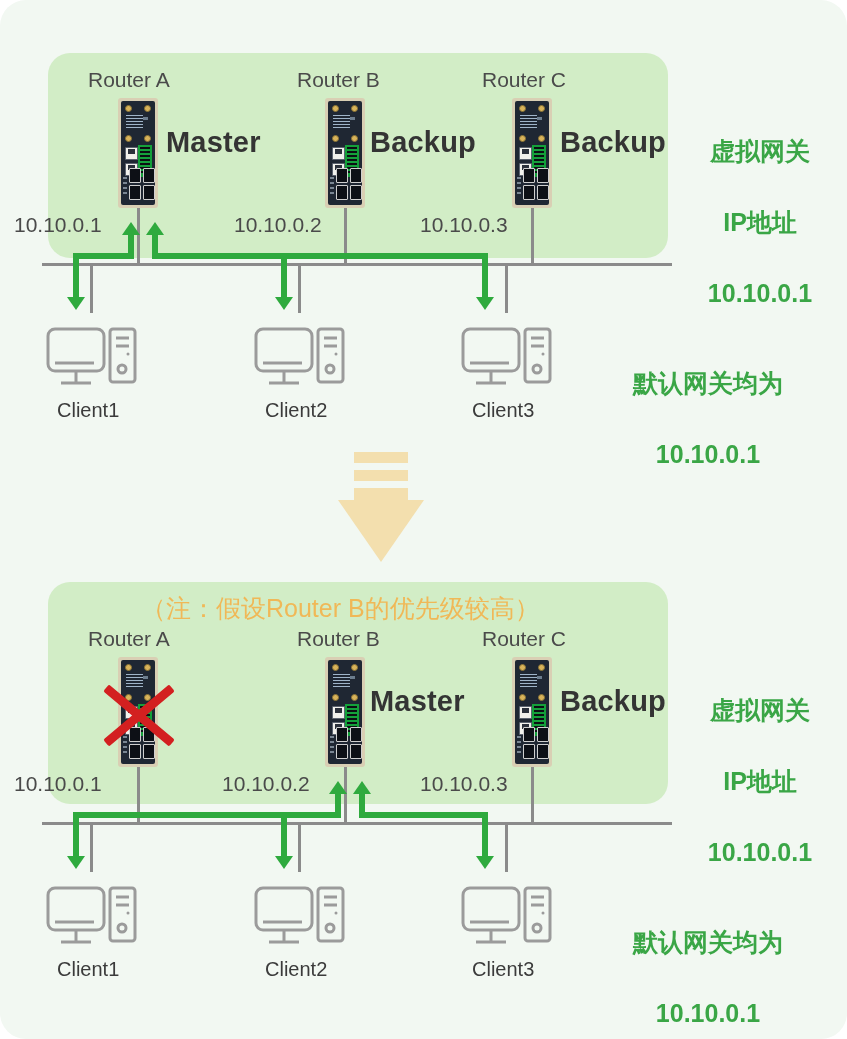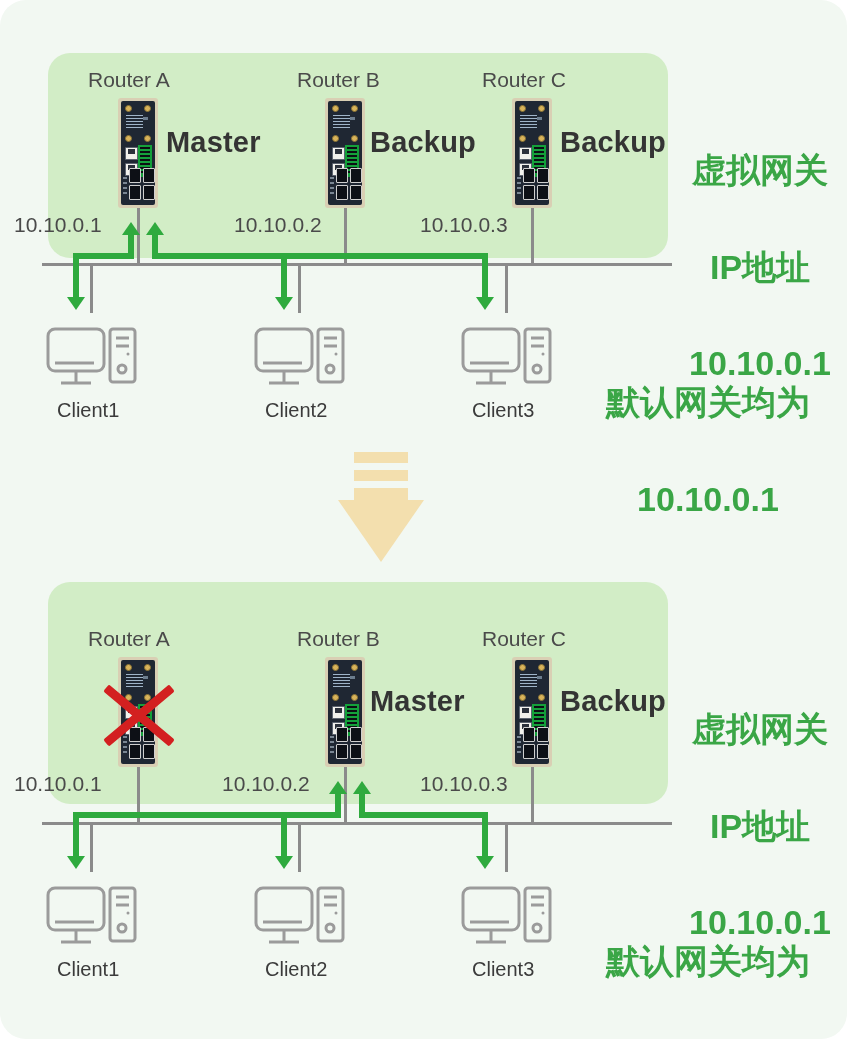--- a/index.html
+++ b/index.html
@@ -27,21 +27,21 @@
 
   
   .txt { position: absolute; white-space: nowrap; color: #3b3b3b; }
   .router-name { font-size: 21px; color: #4a4a4a; }
   .role-label  { font-size: 29px; font-weight: bold; color: #343434; letter-spacing: .2px; }
   .ip-label    { font-size: 21px; color: #4a4a4a; }
   .client-label{ font-size: 20px; color: #3b3b3b; }
 
   .green-note {
     position: absolute; text-align: center;
-    color: #3aa646; font-size: 34px; line-height: 1.42;
+    color: #3aa646; font-size: 25px; line-height: 1.42;
     white-space: pre-line; font-weight: bold;
   }
 
   .orange-note {
     position: absolute; color: #f0b857; white-space: nowrap;
   }
   #transition-text { font-size: 25px; left: 420px; top: 497px; }
   #priority-note   { font-size: 25px; left: 141px; top: 592px; }
 
   
@@ -296,20 +296,21 @@
   </div>
 
   <div id="big-arrow">
     <div class="bar b1"></div>
     <div class="bar b2"></div>
     <div class="stem"></div>
     <div class="head"></div>
   </div>
 
   <div class="panel" id="panel-bottom"></div>
+  <div class="orange-note" id="priority-note">（注：假设Router B的优先级较高）</div>
 
   <div class="txt router-name" style="left:88px;  top:627px;">Router A</div>
   <div class="txt router-name" style="left:297px; top:627px;">Router B</div>
   <div class="txt router-name" style="left:482px; top:627px;">Router C</div>
 
   <div class="router" style="left:118px; top:657px;">
     <div class="body">
       <div class="ant a1"></div>
         <div class="ant a2"></div>
       <div class="ant a3"></div>

